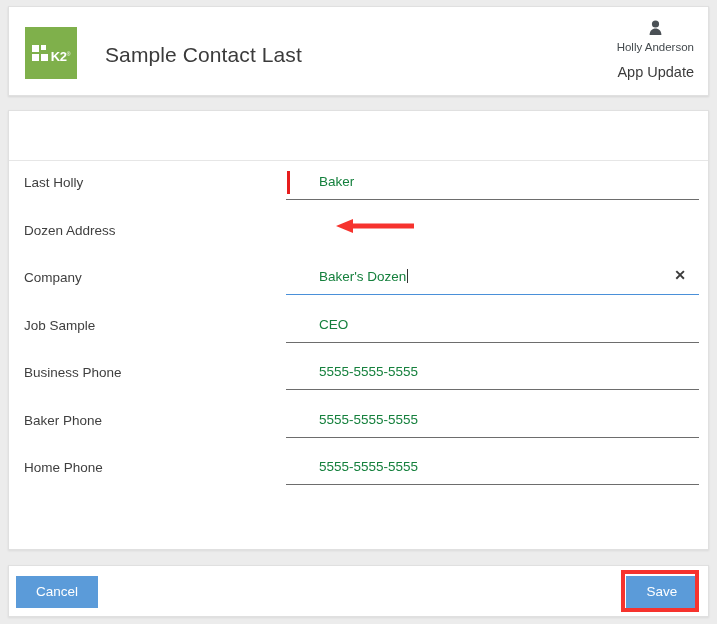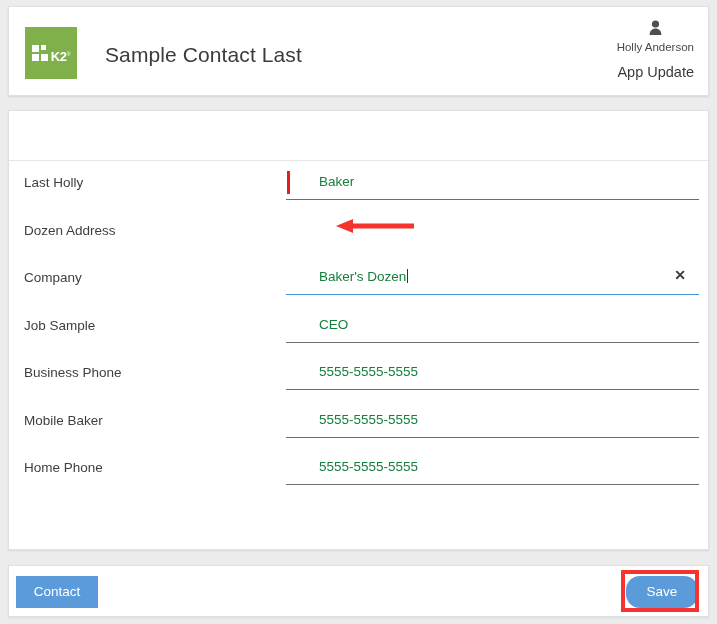--- a/index.html
+++ b/index.html
@@ -188,21 +188,21 @@
     color: #ffffff;
     border: none;
     font-family: "Liberation Sans", sans-serif;
     font-size: 13.5px;
     cursor: pointer;
     line-height: 32px;
     text-align: center;
     padding: 0;
   }
   .btn-cancel { left: 7px; width: 82px; }
-  .btn-save   { right: 10px; width: 72px; border-radius: 14px; }
+  .btn-save   { right: 10px; width: 72px; }
 
   
   .anno-arrow {
     position: absolute;
     left: 336px; top: 216px;
     width: 78px; height: 20px;
     pointer-events: none;
   }
   .anno-box {
     position: absolute;
@@ -274,38 +274,38 @@
           </div>
         </div>
         <div class="row">
           <div class="row-label">Business Phone</div>
           <div class="field">
             <div class="field-value"><span>5555-5555-5555</span></div>
             <div class="underline"></div>
           </div>
         </div>
         <div class="row">
-          <div class="row-label">Mobile Baker</div>
+          <div class="row-label">Baker Phone</div>
           <div class="field">
             <div class="field-value"><span>5555-5555-5555</span></div>
             <div class="underline"></div>
           </div>
         </div>
         <div class="row">
           <div class="row-label">Home Phone</div>
           <div class="field">
             <div class="field-value"><span>5555-5555-5555</span></div>
             <div class="underline"></div>
           </div>
         </div>
       </div>
   </div>
 
   <div class="footer-card">
-    <button class="btn btn-cancel">Contact</button>
+    <button class="btn btn-cancel">Cancel</button>
     <button class="btn btn-save">Save</button>
   </div>
 
   <svg class="anno-arrow" viewBox="0 0 78 20">
     <path d="M0 10 L17 3 L17 7.5 L78 7.5 L78 12.5 L17 12.5 L17 17 Z" fill="#f6332e"></path>
   </svg>
   <div class="anno-box"></div>
 
 </div>
 

